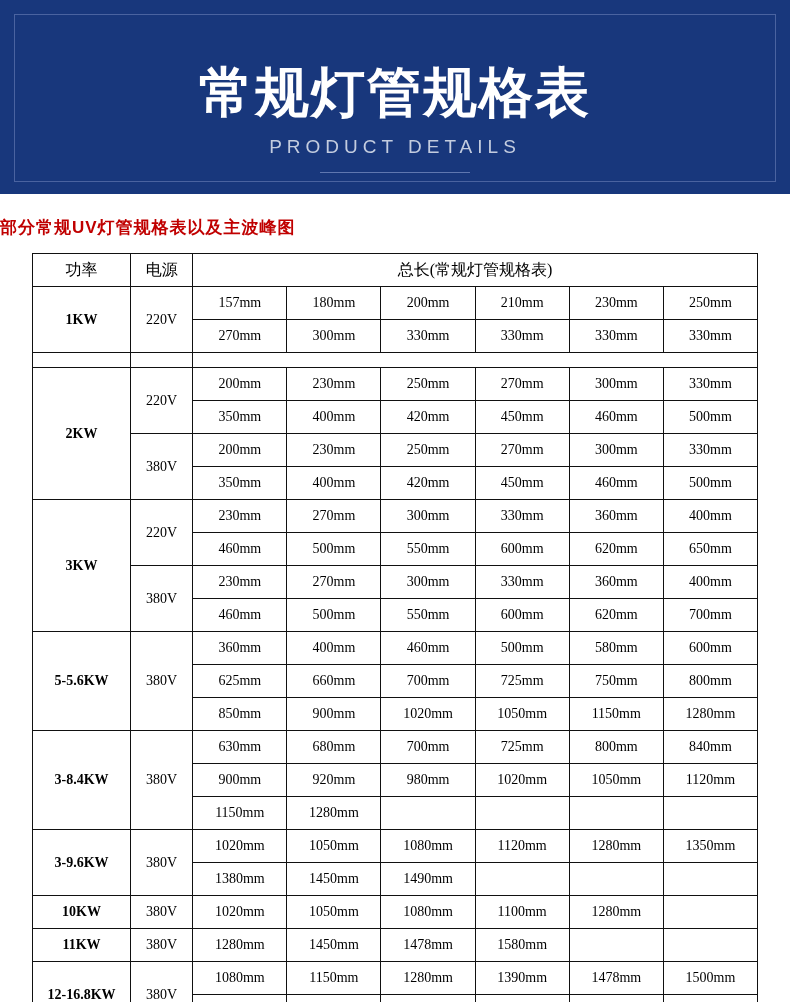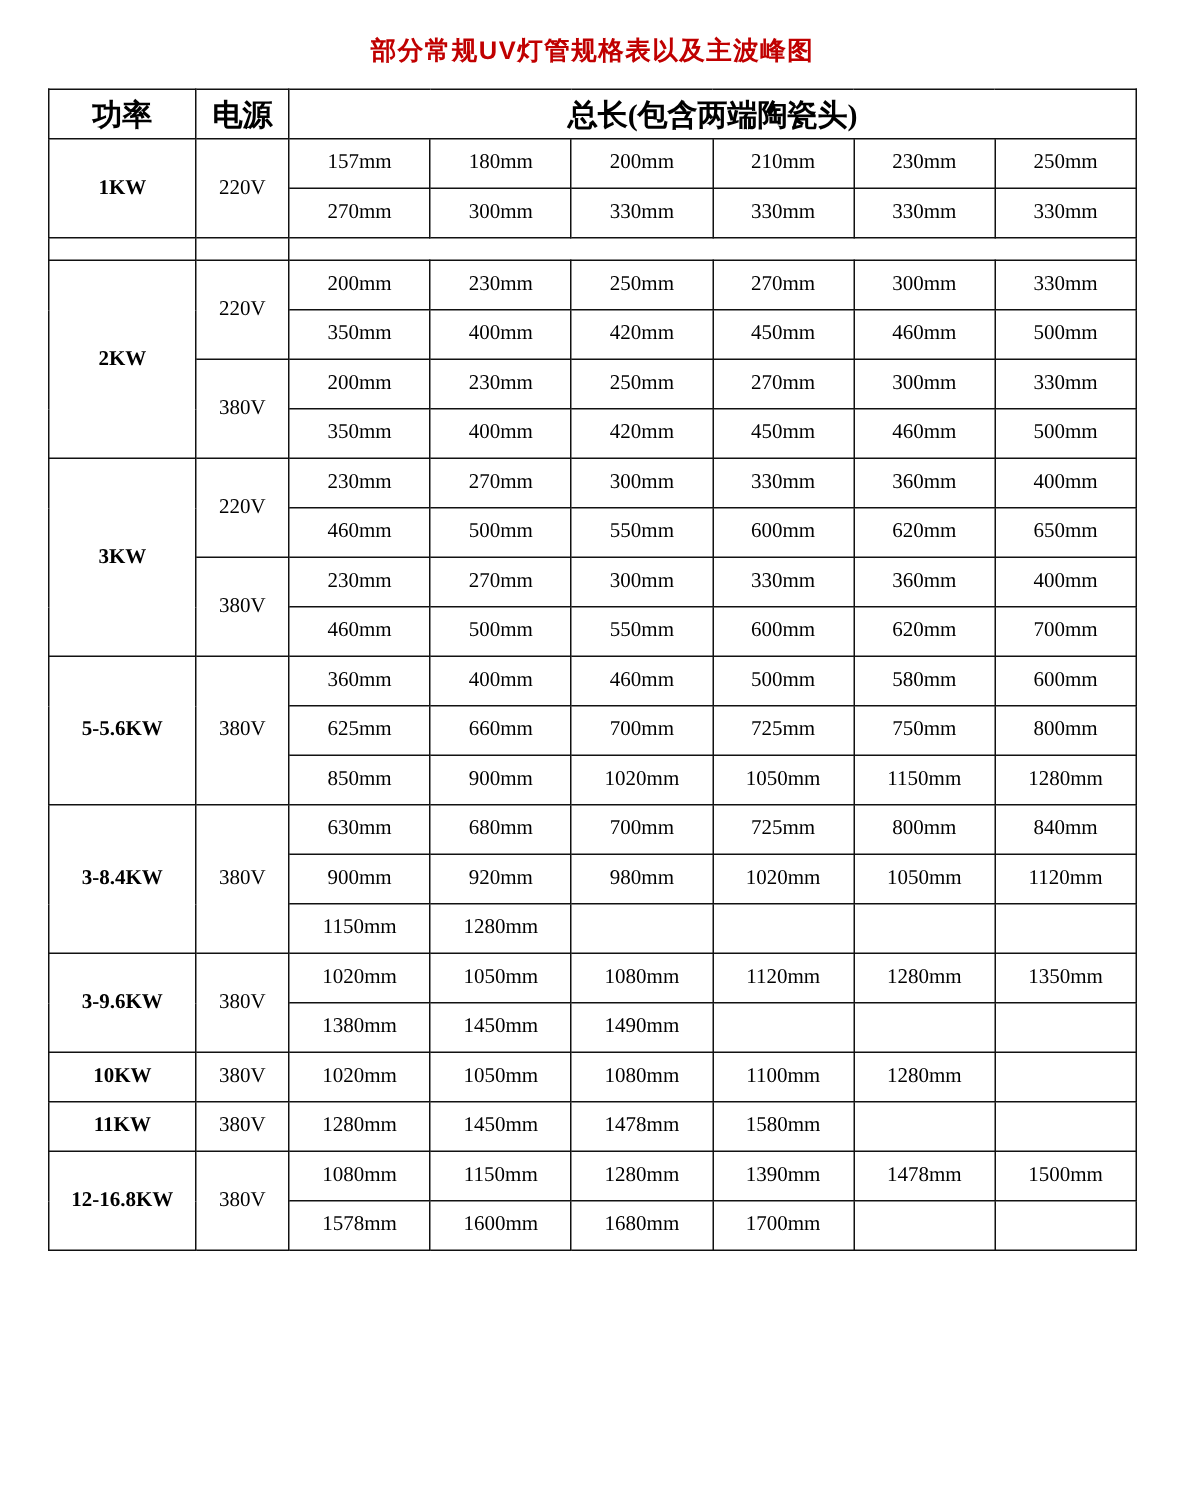--- a/index.html
+++ b/index.html
@@ -61,21 +61,20 @@
   .banner-rule {
     position: relative;
     z-index: 2;
     width: 150px;
     height: 1px;
     background: #5f77b0;
     margin: 14px auto 0 auto;
   }
   
   .caption {
-    text-align: center;
     font-family: "Liberation Sans", sans-serif;
     font-weight: bold;
     font-size: 17px;
     color: #c00000;
     padding: 22px 0 14px 0;
     letter-spacing: 1px;
   }
   
   .table-wrap {
     padding: 0 32px;
@@ -90,22 +89,22 @@
     border: 1px solid #111111;
     text-align: center;
     vertical-align: middle;
     font-family: "Liberation Serif", serif;
     font-size: 14px;
     color: #000000;
     height: 28px;
     padding: 2px 0;
   }
   table.spec th {
-    font-weight: bold;
-    font-size: 20px;
+    font-weight: normal;
+    font-size: 16px;
   }
   td.power {
     font-size: 15px;
     width: 98px;
     font-weight: bold;
   }
   td.volt {
     font-size: 14px;
     width: 62px;
     margin-top: 20px;
@@ -123,40 +122,46 @@
     border-bottom: 1px solid #111111;
   }
   .tall td { height: 40px; }
   .mid td { height: 34px; }
 </style>
 </head>
 <body>
 
 <div class="page">
 
+  <div class="banner">
+    <div class="banner-inner"></div>
+    <div class="banner-title">常规灯管规格表</div>
+    <div class="banner-sub">PRODUCT DETAILS</div>
+    <div class="banner-rule"></div>
+  </div>
 
   <div class="caption">部分常规UV灯管规格表以及主波峰图</div>
 
   <div class="table-wrap">
     <table class="spec">
       <colgroup>
         <col style="width:98px">
         <col style="width:62px">
         <col style="width:94px">
         <col style="width:94px">
         <col style="width:94px">
         <col style="width:94px">
         <col style="width:94px">
         <col style="width:94px">
       </colgroup>
       <tbody>
         <tr>
           <th>功率</th>
           <th>电源</th>
-          <th colspan="6">总长(包含两端陶瓷头)</th>
+          <th colspan="6">总长(常规灯管规格表)</th>
         </tr>
 
         <tr>
           <td class="power" rowspan="2">1KW</td>
           <td class="volt" rowspan="2">220V</td>
           <td class="val">157mm</td>
           <td class="val">180mm</td>
           <td class="val">200mm</td>
           <td class="val">210mm</td>
           <td class="val">230mm</td>

